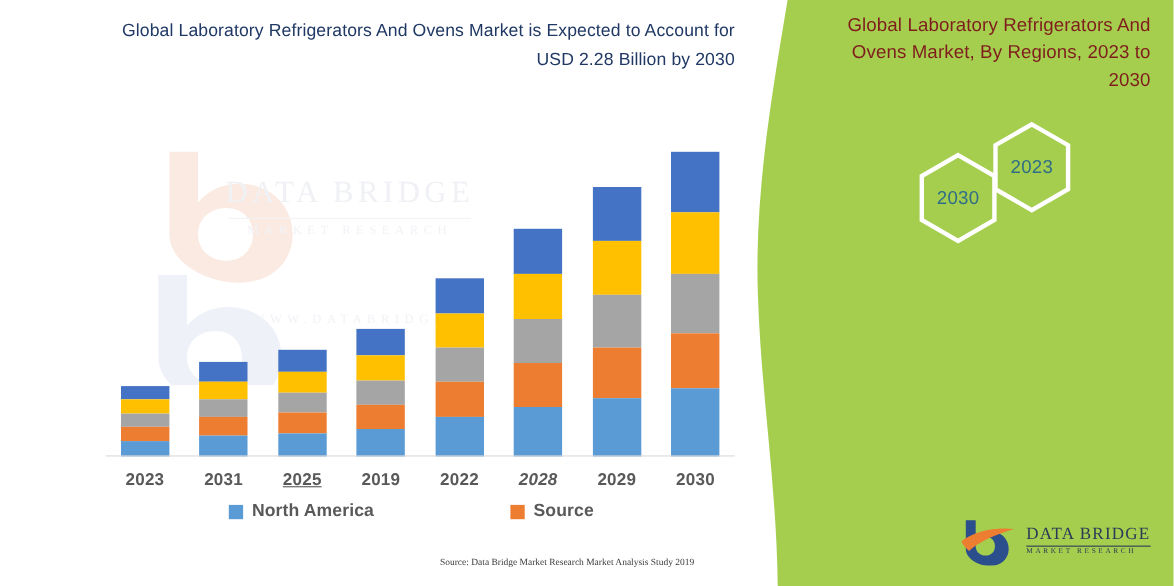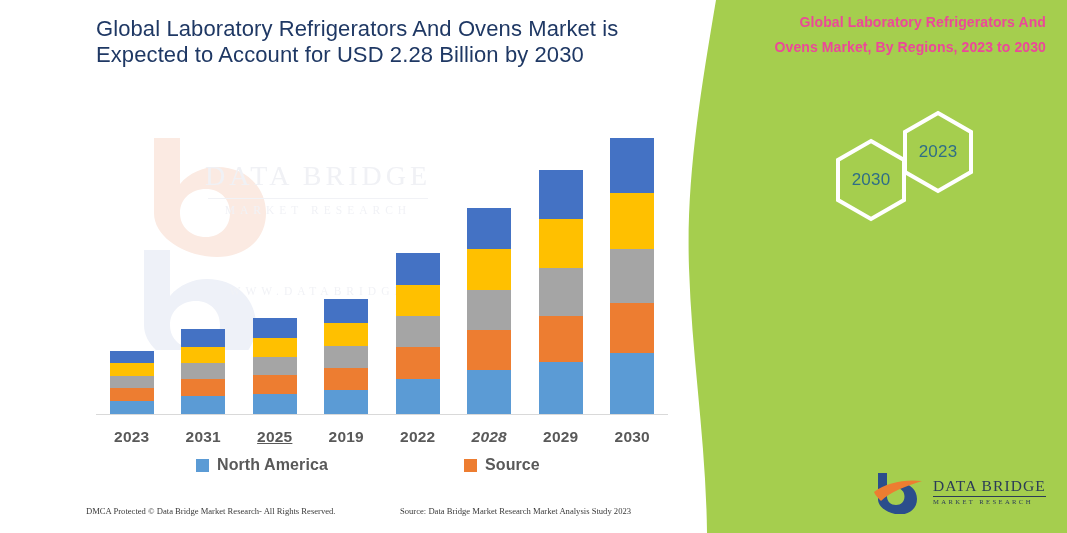--- a/index.html
+++ b/index.html
@@ -12,25 +12,24 @@
   }
   #stage { position: absolute; left:0; top:0; width: 1067px; height: 533px; overflow: hidden; background:#fff; }
 
   
   #green-panel { position:absolute; left:0; top:0; width:1067px; height:533px; pointer-events:none; }
   .panel-text { position:absolute; z-index:5; }
 
   #panel-title {
     left: 758px; top: 10px; width: 288px;
     text-align: right;
-    color:#ec4899;
-    font-size: 14px;
+    color:#7f1d1d;
+    font-size: 17px;
     line-height: 25px;
     letter-spacing: .1px;
-    font-weight: bold;
   }
   #brand-sub {
     left: 790px; top: 228px; width: 256px;
     text-align: center;
     color:#3b6c87;
     font-size: 16.5px;
     line-height: 27px;
     letter-spacing: .3px;
   }
 
@@ -40,22 +39,22 @@
   #hex-2030 { left: 833px; top: 138px; }
   .hex-label {
     position:absolute; left:0; top:0; width:76px; height:84px;
     display:flex; align-items:center; justify-content:center;
     color:#2f6e86; font-size:17px; letter-spacing:.2px;
   }
 
   
   #chart-title {
     position:absolute; left: 96px; top: 16px; width: 572px;
-    text-align:left; color:#1f3864;
-    font-size: 22px; line-height: 26px; letter-spacing:.1px;
+    text-align:right; color:#1f3864;
+    font-size: 16px; line-height: 26px; letter-spacing:.1px;
   }
 
   
   #watermark { position:absolute; left:140px; top:130px; width:300px; height:220px; z-index:1; }
   #wm-text { position:absolute; left:198px; top:160px; width:240px; text-align:center; z-index:1; }
   #wm-line1 { color:#f0f1f5; font-size:28px; letter-spacing:4px; font-family:"Liberation Serif", serif; }
   #wm-rule  { height:1px; background:#f1f2f6; margin:6px 10px 5px 10px; }
   #wm-line2 { color:#f1f2f6; font-size:11.5px; letter-spacing:5px; font-family:"Liberation Serif", serif; }
   #wm-text2 { position:absolute; left:198px; top:285px; width:240px; text-align:center; z-index:1; }
 
@@ -215,28 +214,27 @@
       <div class="xlabel" style="left: 71.25px;">2031</div>
       <div class="xlabel" style="left: 142.75px; text-decoration: underline;">2025</div>
       <div class="xlabel" style="left: 214.25px;">2019</div>
       <div class="xlabel" style="left: 285.75px;">2022</div>
       <div class="xlabel" style="left: 357.25px; font-style: italic;">2028</div>
       <div class="xlabel" style="left: 428.75px;">2029</div>
       <div class="xlabel" style="left: 500.25px;">2030</div>
     </div>
 
   <div id="legend">
-      <div class="legend-item" style="left: 100px;">
+      <div class="legend-item" style="left: 112px;">
         <span class="legend-swatch" style="background: rgb(91, 155, 213);"></span>
         <span class="legend-text">North America</span>
       </div>
       <div class="legend-item" style="left: 368px;">
         <span class="legend-swatch" style="background: rgb(237, 125, 49);"></span>
         <span class="legend-text">Source</span>
       </div>
     </div>
 
   <div id="footer">
-    <div id="footer-left">DMCA Protected © Data Bridge Market Research-  All Rights Reserved.</div>
-    <div id="footer-right">Source: Data Bridge Market Research  Market Analysis Study 2023</div>
+    <div id="footer-right">Source: Data Bridge Market Research  Market Analysis Study 2019</div>
   </div>
 
 </div>
 
 </body></html>

